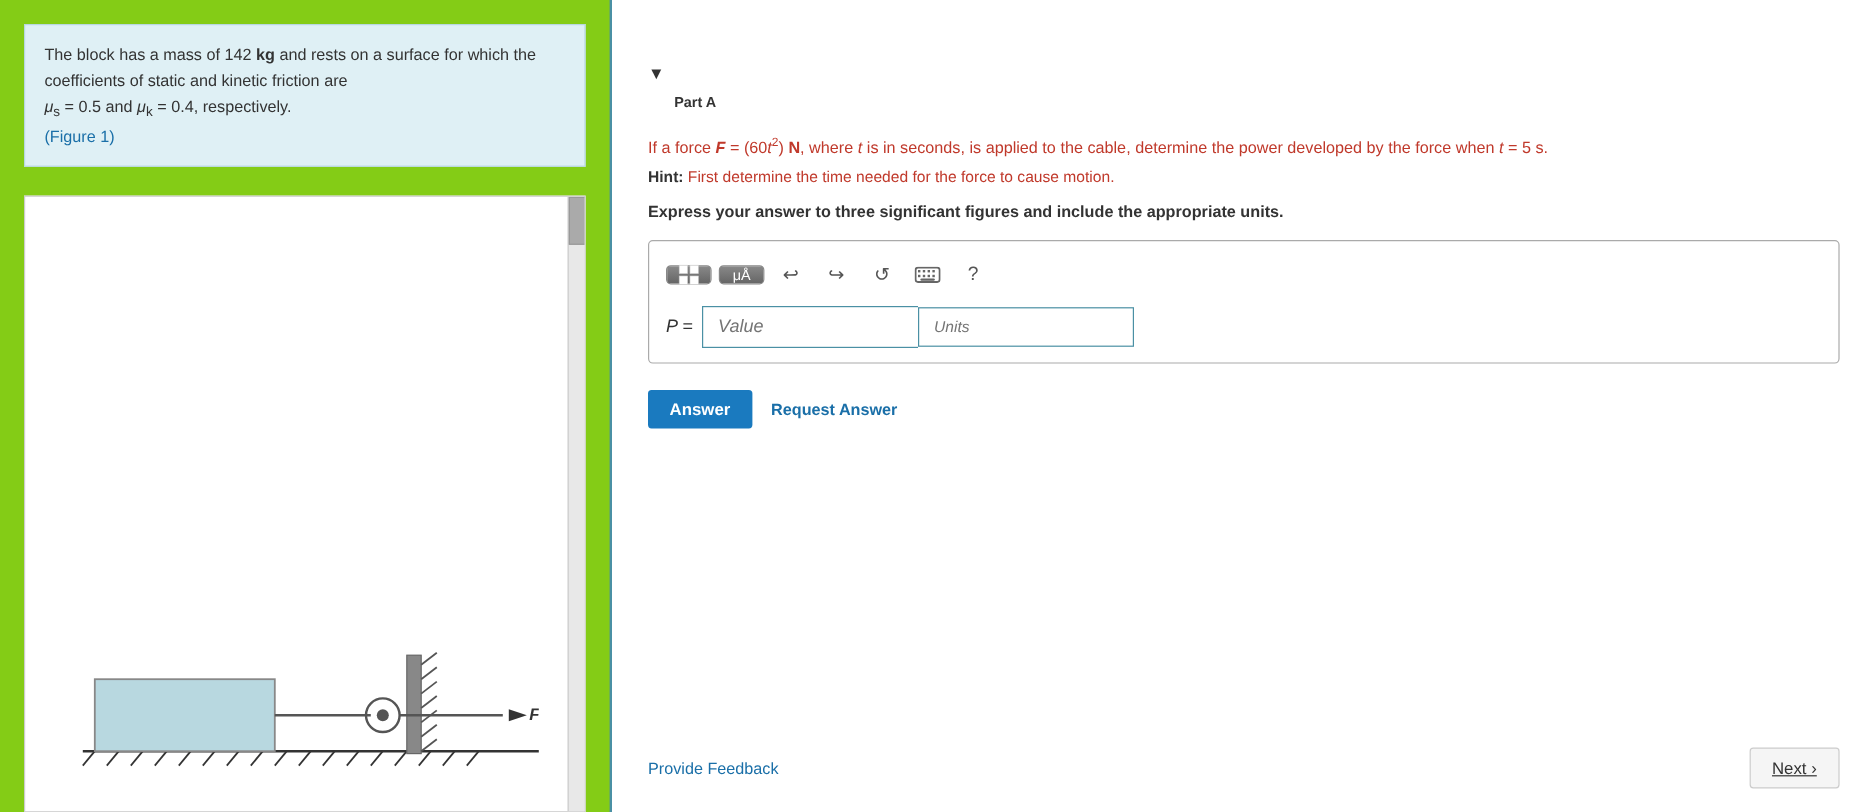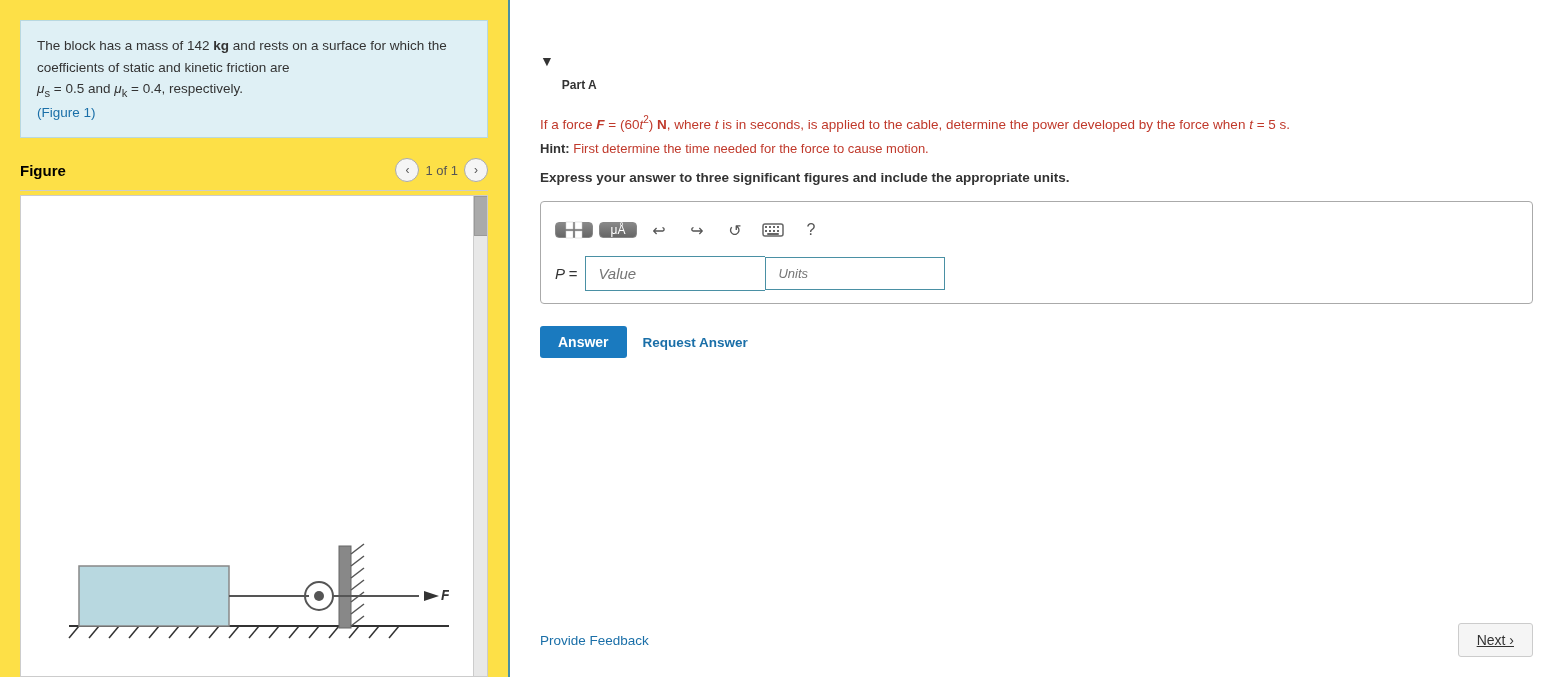--- a/index.html
+++ b/index.html
@@ -9,21 +9,21 @@
       background: #fff;
       display: flex;
       height: 677px;
       overflow: hidden;
     }
 
     
     .left-panel {
       width: 510px;
       min-width: 510px;
-      background: #fde047;
+      background: #84cc16;
       padding: 20px 20px 0 20px;
       display: flex;
       flex-direction: column;
       border-right: 2px solid #4a90a4;
     }
 
     .info-box {
       background: #dff0f5;
       border: 1px solid #b8d8e0;
       padding: 14px 16px;
@@ -314,28 +314,20 @@
   <div class="info-box">
     <span>
       The block has a mass of 142 <strong>kg</strong> and rests on a surface for
       which the coefficients of static and kinetic friction are<br>
       <em>μ</em><sub>s</sub> = 0.5 and <em>μ</em><sub>k</sub> = 0.4, respectively.<br>
       <a class="figure-link" href="#">(Figure 1)</a>
     </span>
   </div>
 
   <div class="figure-section">
-    <div class="figure-header">
-      <span class="figure-title">Figure</span>
-      <div class="figure-nav">
-        <button class="nav-btn">‹</button>
-        <span class="page-indicator">1 of 1</span>
-        <button class="nav-btn">›</button>
-      </div>
-    </div>
 
     <div class="figure-image-area">
       <div class="scrollbar-right">
         <div class="scrollbar-thumb"></div>
       </div>
 
       <div class="figure-diagram">
         <svg width="400" height="200" viewBox="0 0 400 200">
 
           <line x1="20" y1="160" x2="420" y2="160" stroke="#333" stroke-width="2"></line>

